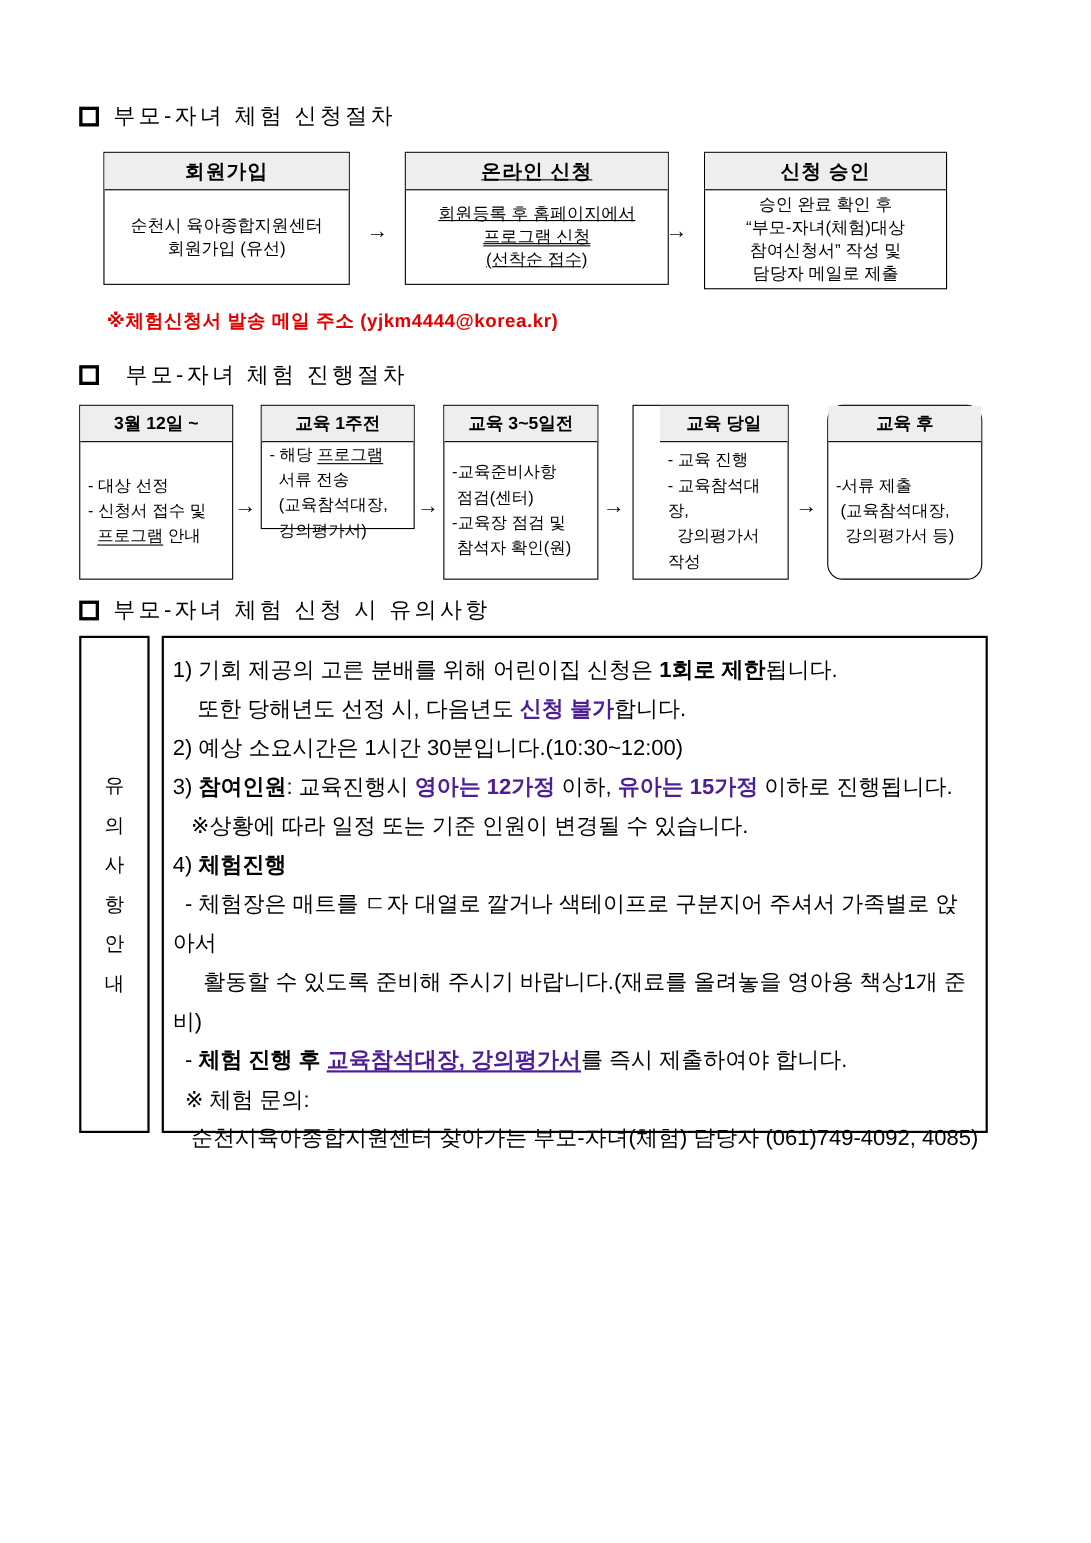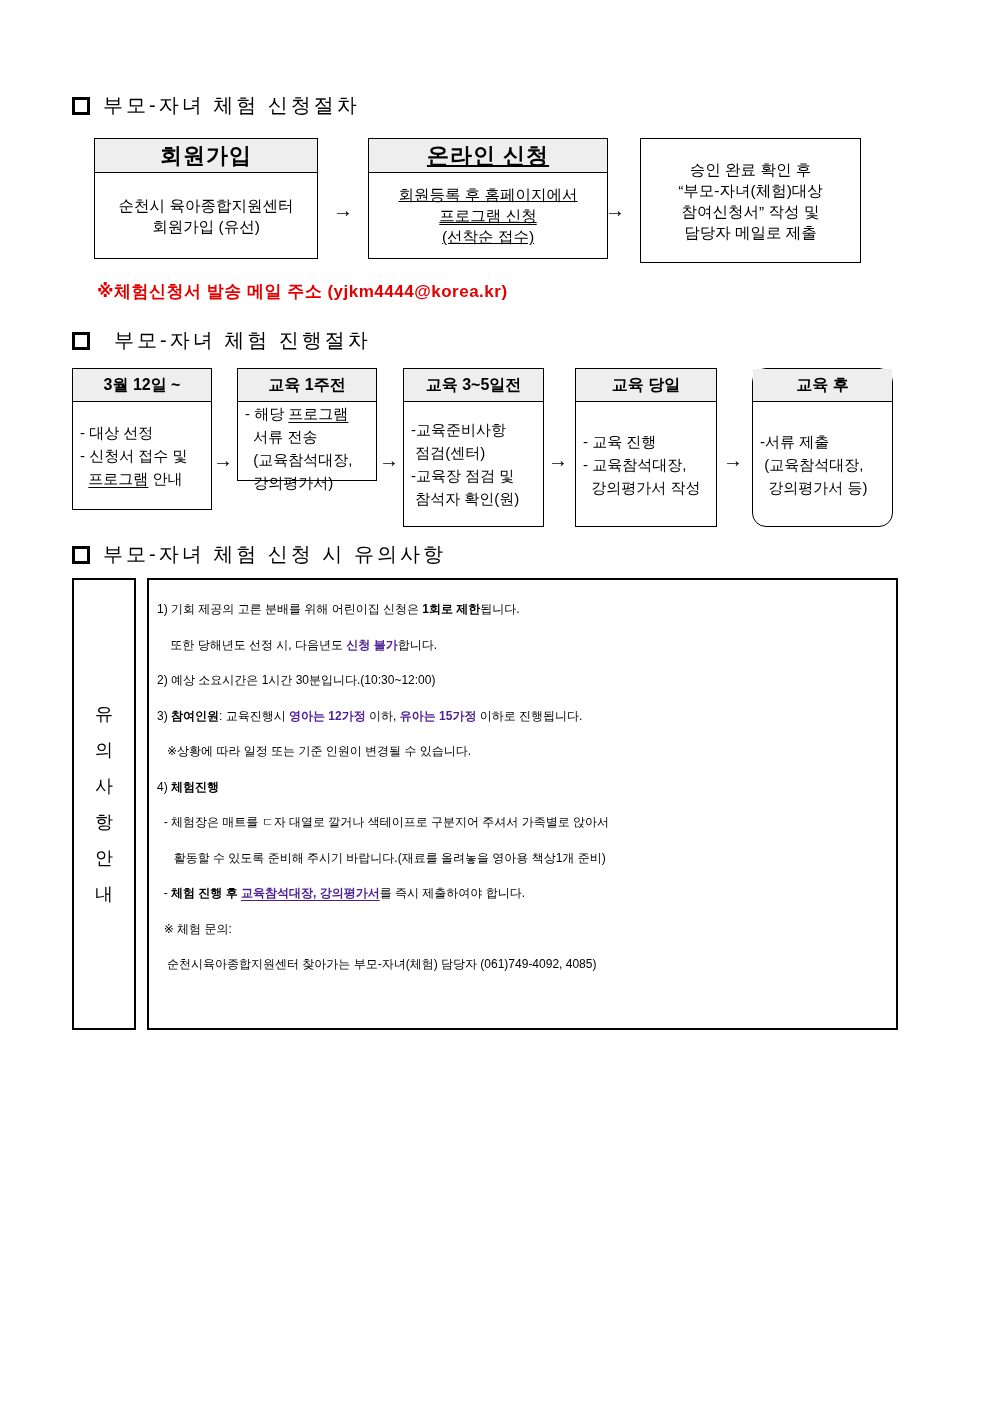--- a/index.html
+++ b/index.html
@@ -16,42 +16,42 @@
   }
   .fbox{
     position:absolute;border:1px solid #000;background:#fff;
     box-sizing:border-box;display:flex;flex-direction:column;
   }
   .fbox .head{
     background:#eeeeee;border-bottom:1px solid #000;text-align:center;
     font-weight:bold;display:flex;align-items:center;justify-content:center;
     flex:0 0 auto;
   }
-  .chart1 .head{height:33px;font-size:22px;letter-spacing:1px;}
+  .chart1 .head{height:33px;font-size:18px;letter-spacing:1px;}
   .chart2 .head{height:32px;font-size:16px;}
   .fbox .body{
     flex:1;display:flex;flex-direction:column;justify-content:center;
     white-space:pre-wrap;
   }
   .chart1 .body{align-items:center;text-align:center;font-size:15.5px;line-height:21px;}
   .chart2 .body{padding:0 7px;font-size:15px;line-height:23px;}
   .arrow{position:absolute;font-size:20px;line-height:20px;}
   .email-note{
     position:absolute;color:#e50000;font-weight:bold;font-size:17px;letter-spacing:0.5px;
   }
   .side-box{
     position:absolute;left:72px;top:578px;width:64px;height:452px;
     border:2px solid #000;box-sizing:border-box;
     display:flex;flex-direction:column;justify-content:center;align-items:center;
     font-size:18px;line-height:36px;
   }
   .notes-box{
     position:absolute;left:147px;top:578px;width:751px;height:452px;
     border:2px solid #000;box-sizing:border-box;
-    padding:12px 6px 0 8px;font-size:12px;line-height:35.5px;white-space:pre-wrap;
+    padding:12px 6px 0 8px;font-size:20px;line-height:35.5px;white-space:pre-wrap;
   }
   .b{font-weight:bold;}
   .r{color:#4c1d95;}
   .u{text-decoration:underline;text-underline-offset:3px;}
 </style>
 </head>
 <body>
 
 <div class="sec-title" style="left:72px;top:92px;">
   <span class="sq"></span>
@@ -62,46 +62,47 @@
   <div class="head">회원가입</div>
   <div class="body"><div class="tline"><span>순천시 육아종합지원센터</span></div><div class="tline"><span>회원가입 (유선)</span></div></div>
 </div>
 <div class="arrow" style="left:333px;top:200px;">→</div>
 <div class="fbox chart1" style="left:368px;top:138px;width:240px;height:121px;text-decoration:underline;">
   <div class="head">온라인 신청</div>
   <div class="body"><div class="tline"><span>회원등록 후 홈페이지에서</span></div><div class="tline"><span class="u">프로그램 신청</span></div><div class="tline"><span>(선착순 접수)</span></div></div>
 </div>
 <div class="arrow" style="left:605px;top:200px;">→</div>
 <div class="fbox chart1" style="left:640px;top:138px;width:221px;height:125px;">
+  <div class="head">신청 승인</div>
   <div class="body"><div class="tline"><span>승인 완료 확인 후</span></div><div class="tline"><span>“부모-자녀(체험)대상</span></div><div class="tline"><span>참여신청서” 작성 및</span></div><div class="tline"><span>담당자 메일로 제출</span></div></div>
 </div>
 
 <div class="email-note" style="left:97px;top:280px;">※체험신청서 발송 메일 주소 (yjkm4444@korea.kr)</div>
 
 <div class="sec-title" style="left:72px;top:327px;">
   <span class="sq" style="margin-right:24px;"></span>
   <span>부모-자녀 체험 진행절차</span>
 </div>
 
-<div class="fbox chart2" style="left:72px;top:368px;width:140px;height:142px;">
+<div class="fbox chart2" style="left:72px;top:368px;width:140px;height:159px;">
   <div class="head">3월 12일 ~</div>
   <div class="body"><div class="tline"><span>- 대상 선정</span></div><div class="tline"><span>- 신청서 접수 및</span></div><div class="tline"><span>  </span><span class="u">프로그램</span><span> 안내</span></div></div>
 </div>
 <div class="arrow" style="left:213px;top:450px;">→</div>
 <div class="fbox chart2" style="left:237px;top:368px;width:140px;height:113px;">
   <div class="head">교육 1주전</div>
   <div class="body"><div class="tline"><span>- 해당 </span><span class="u">프로그램</span></div><div class="tline"><span>  서류 전송</span></div><div class="tline"><span>  (교육참석대장,</span></div><div class="tline"><span>  강의평가서)</span></div></div>
 </div>
 <div class="arrow" style="left:379px;top:450px;">→</div>
 <div class="fbox chart2" style="left:403px;top:368px;width:141px;height:159px;">
   <div class="head">교육 3~5일전</div>
   <div class="body"><div class="tline"><span>-교육준비사항</span></div><div class="tline"><span> 점검(센터)</span></div><div class="tline"><span>-교육장 점검 및</span></div><div class="tline"><span> 참석자 확인(원)</span></div></div>
 </div>
 <div class="arrow" style="left:548px;top:450px;">→</div>
-<div class="fbox chart2" style="left:575px;top:368px;width:142px;height:159px;">
+<div class="fbox chart2" style="left:575px;top:368px;width:142px;height:159px;padding-left:24px;">
   <div class="head">교육 당일</div>
   <div class="body"><div class="tline"><span>- 교육 진행</span></div><div class="tline"><span>- 교육참석대장,</span></div><div class="tline"><span>  강의평가서 작성</span></div></div>
 </div>
 <div class="arrow" style="left:723px;top:450px;">→</div>
 <div class="fbox chart2" style="left:752px;top:368px;width:141px;height:159px;border-radius:14px;">
   <div class="head">교육 후</div>
   <div class="body"><div class="tline"><span>-서류 제출</span></div><div class="tline"><span> (교육참석대장,</span></div><div class="tline"><span>  강의평가서 등)</span></div></div>
 </div>
 
 <div class="sec-title" style="left:72px;top:541px;">

